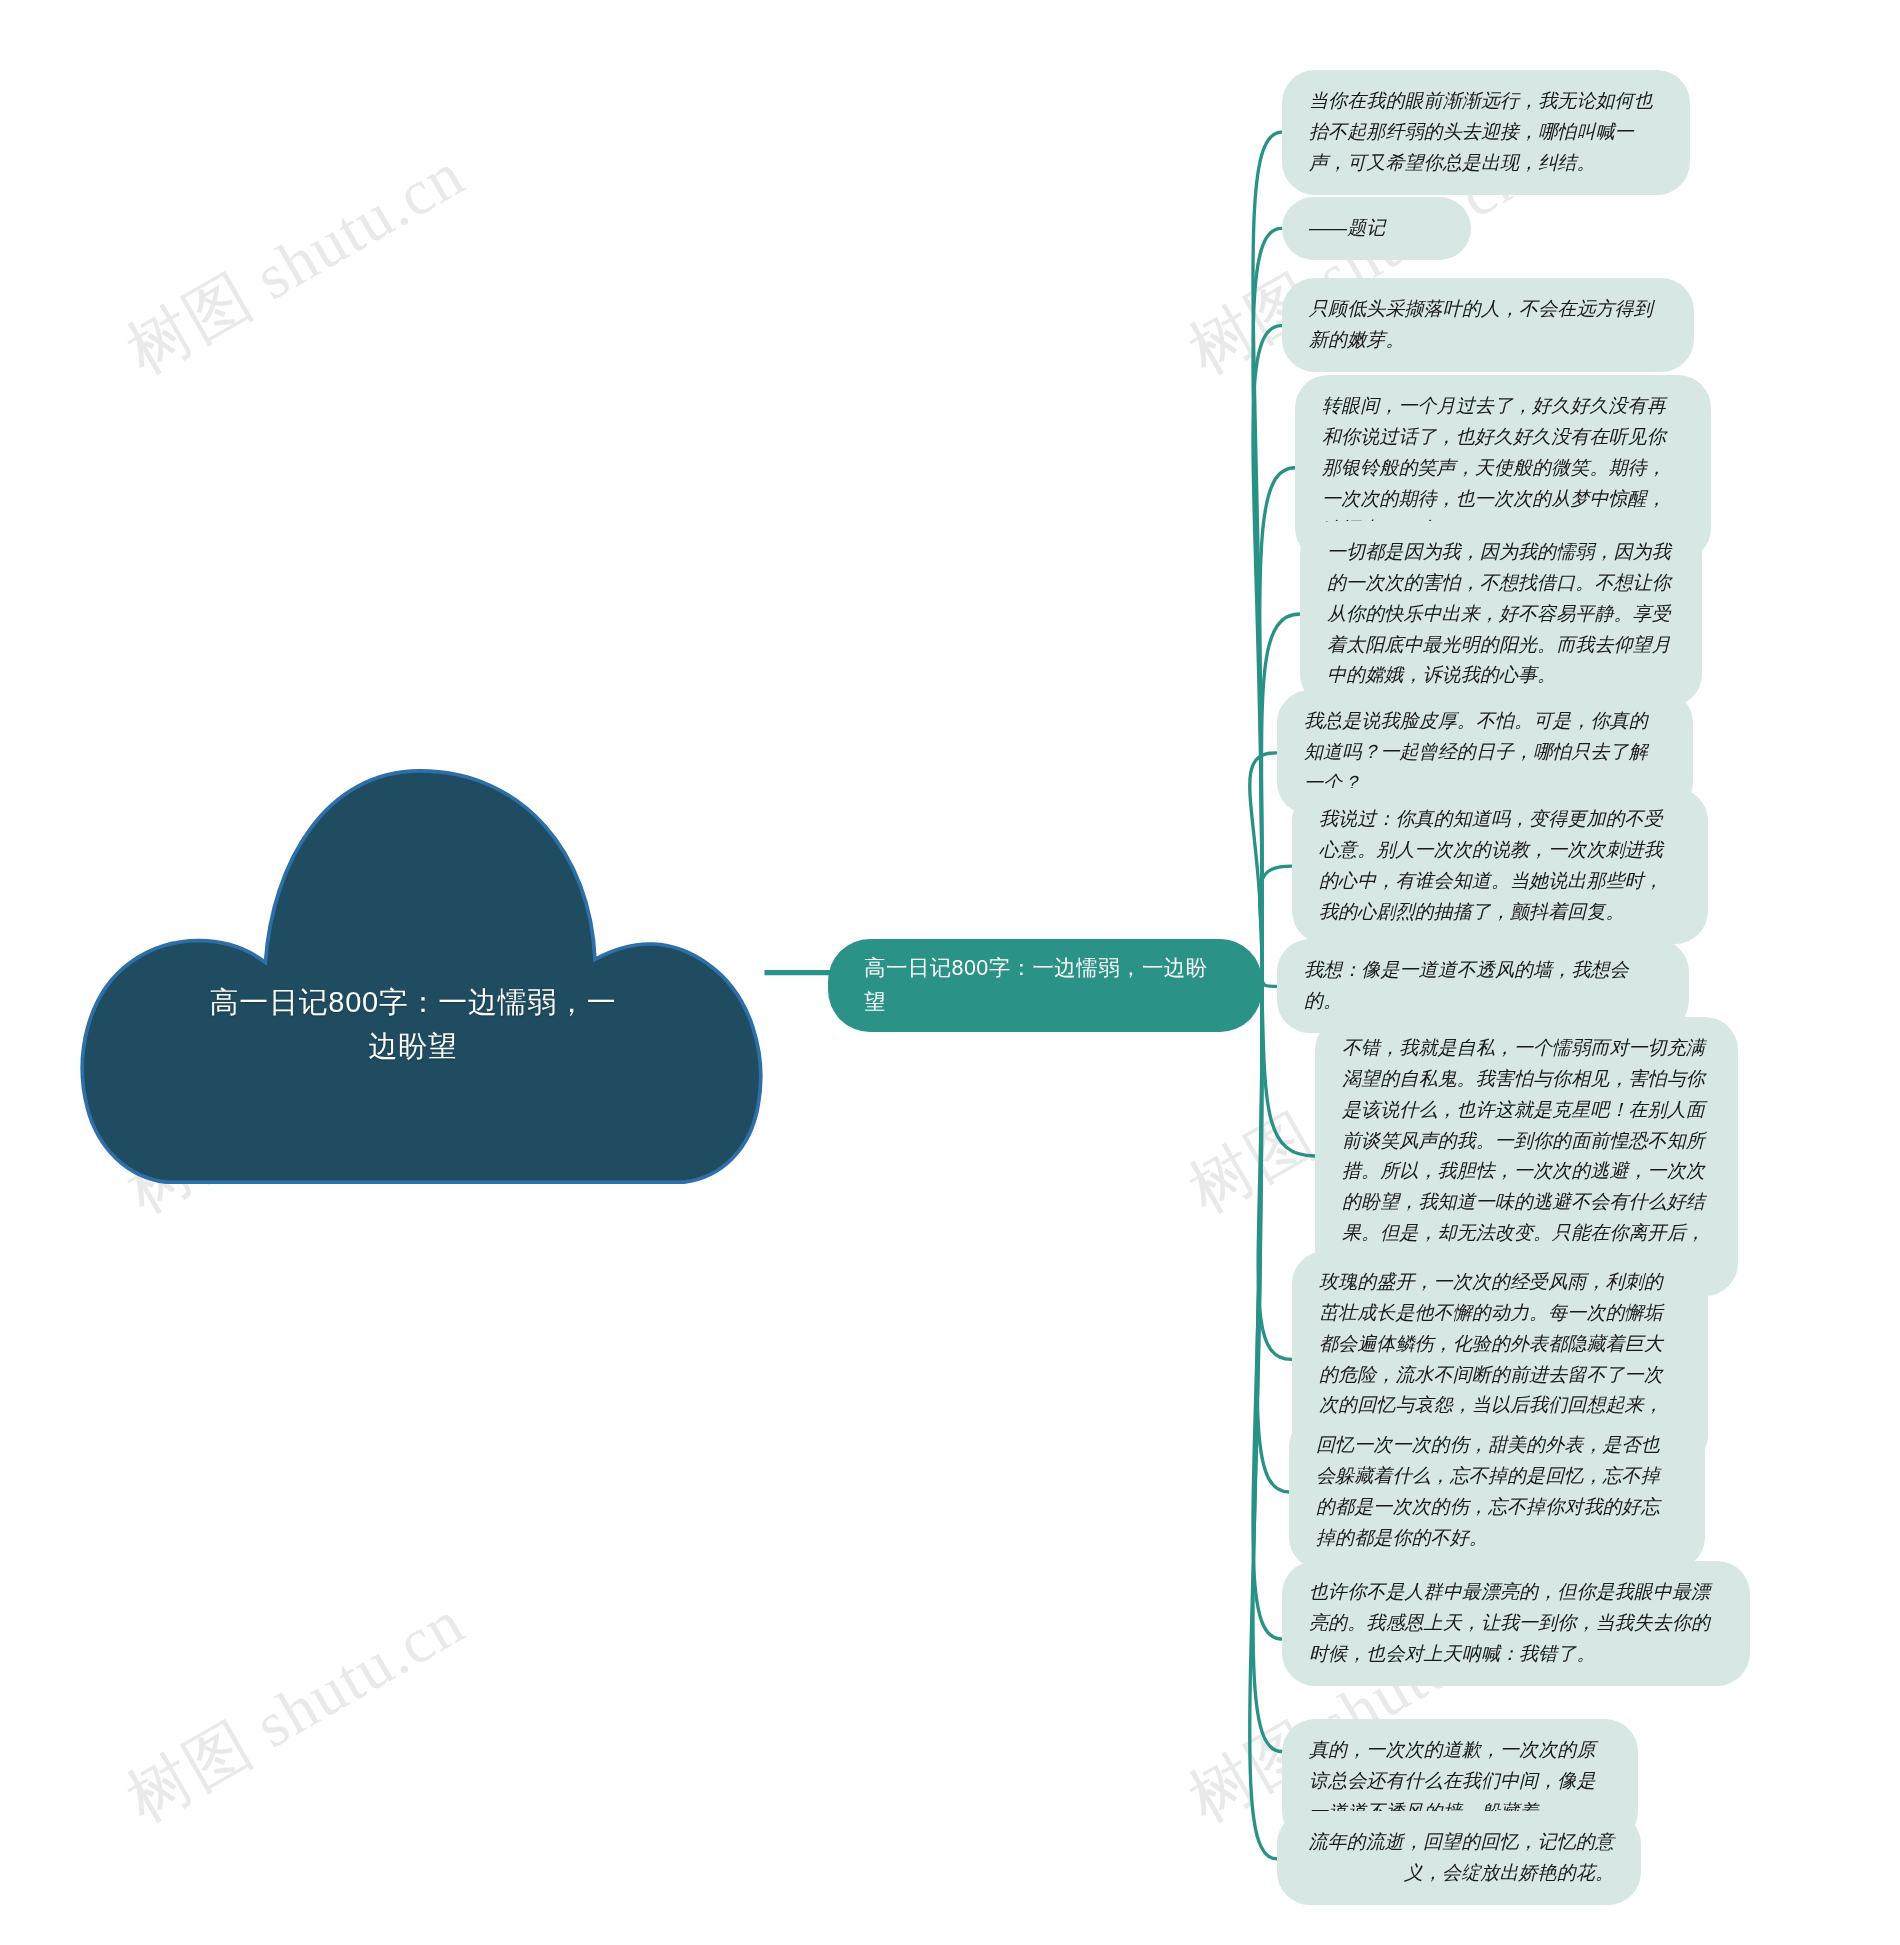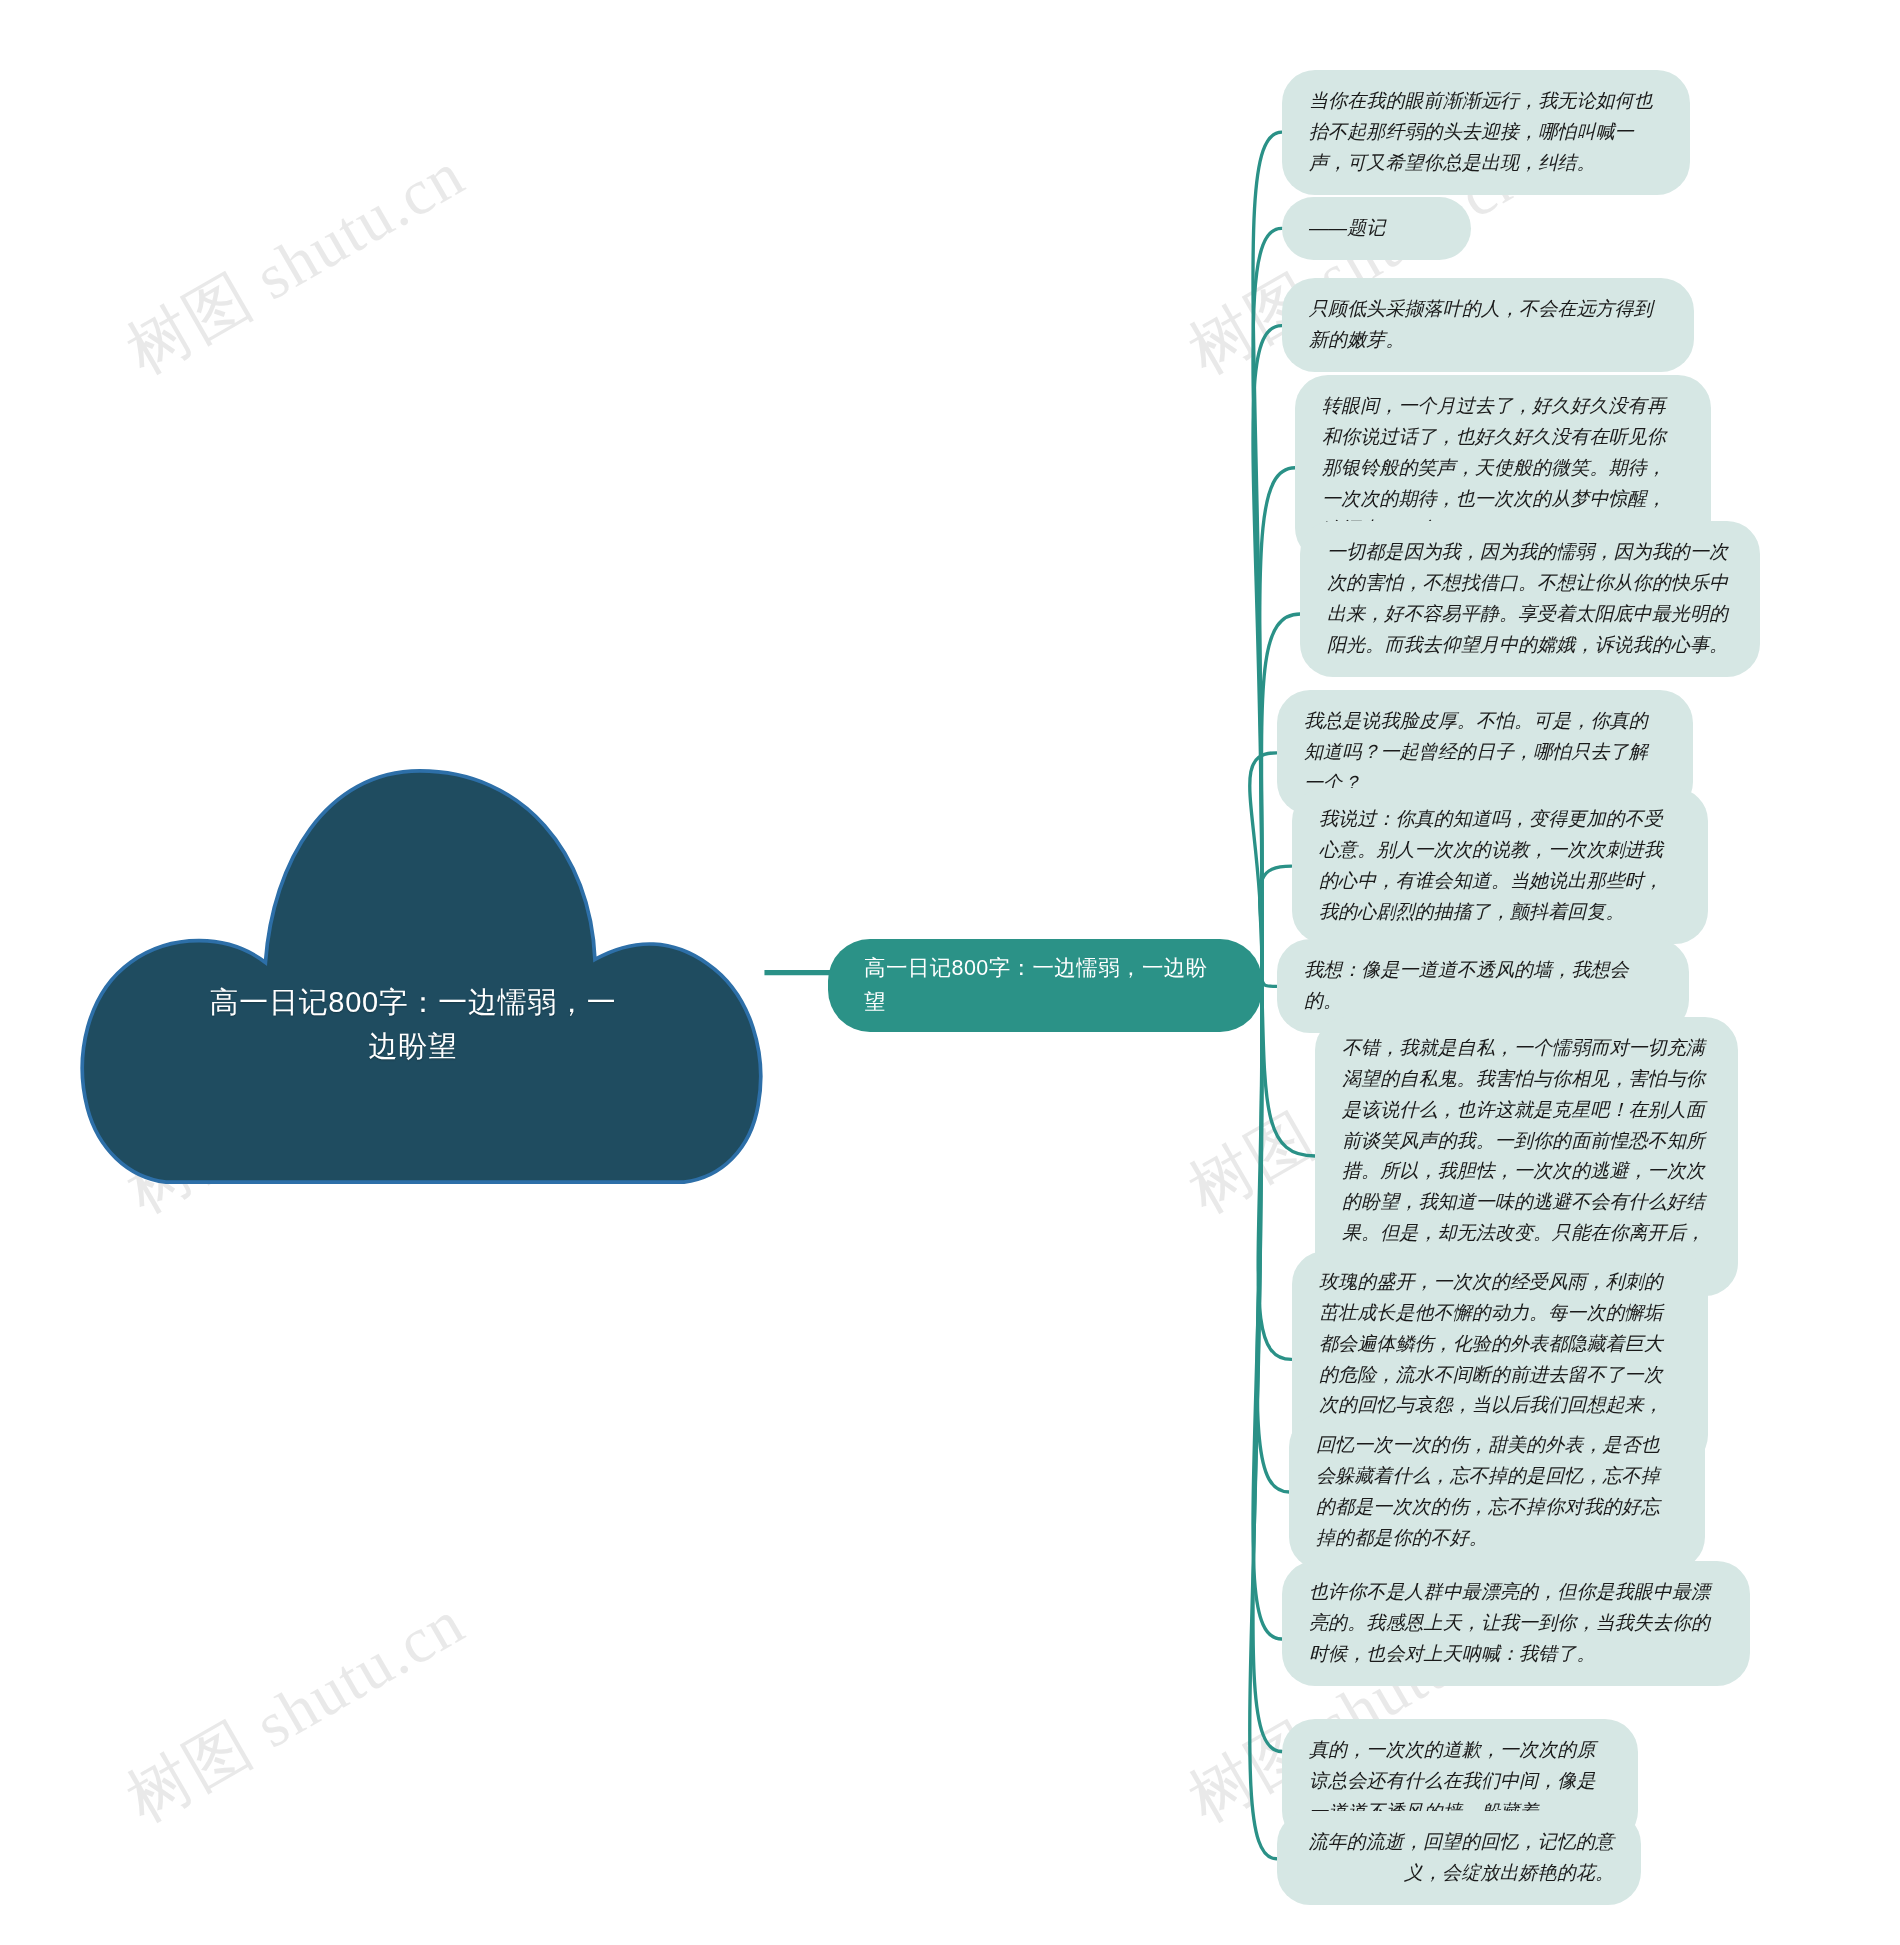--- a/index.html
+++ b/index.html
@@ -162,21 +162,21 @@
       </div>
       <div class="branch" style="left: 1282px; top: 197px; width: 189px;">
         <span class="txt">——题记</span>
       </div>
       <div class="branch" style="left: 1282px; top: 278px; width: 412px;">
         <span class="txt">只顾低头采撷落叶的人，不会在远方得到新的嫩芽。</span>
       </div>
       <div class="branch" style="left: 1295px; top: 375px; width: 416px;">
         <span class="txt">转眼间，一个月过去了，好久好久没有再和你说过话了，也好久好久没有在听见你那银铃般的笑声，天使般的微笑。期待，一次次的期待，也一次次的从梦中惊醒，冷汗出了一身。</span>
       </div>
-      <div class="branch" style="left: 1300px; top: 521px; width: 460px;">
+      <div class="branch" style="left: 1300px; top: 521px; width: 402px;">
         <span class="txt">一切都是因为我，因为我的懦弱，因为我的一次次的害怕，不想找借口。不想让你从你的快乐中出来，好不容易平静。享受着太阳底中最光明的阳光。而我去仰望月中的嫦娥，诉说我的心事。</span>
       </div>
       <div class="branch" style="left: 1277px; top: 690px; width: 416px;">
         <span class="txt">我总是说我脸皮厚。不怕。可是，你真的知道吗？一起曾经的日子，哪怕只去了解一个？</span>
       </div>
       <div class="branch" style="left: 1292px; top: 788px; width: 416px;">
         <span class="txt">我说过：你真的知道吗，变得更加的不受心意。别人一次次的说教，一次次刺进我的心中，有谁会知道。当她说出那些时，我的心剧烈的抽搐了，颤抖着回复。</span>
       </div>
       <div class="branch" style="left: 1277px; top: 939px; width: 412px;">
         <span class="txt">我想：像是一道道不透风的墙，我想会的。</span>

